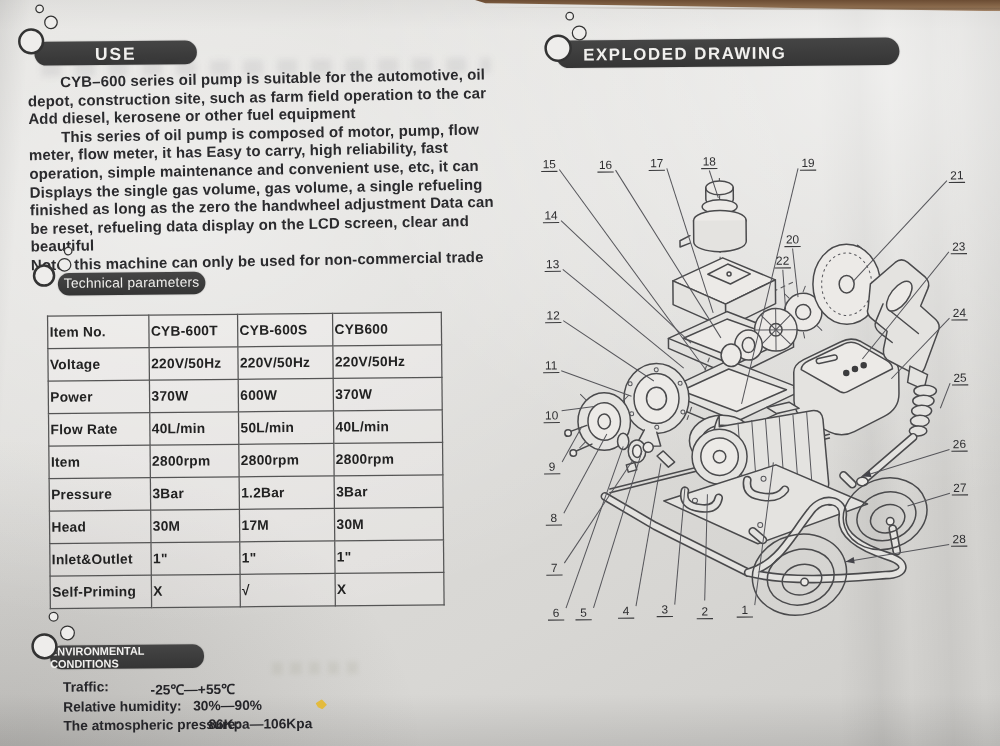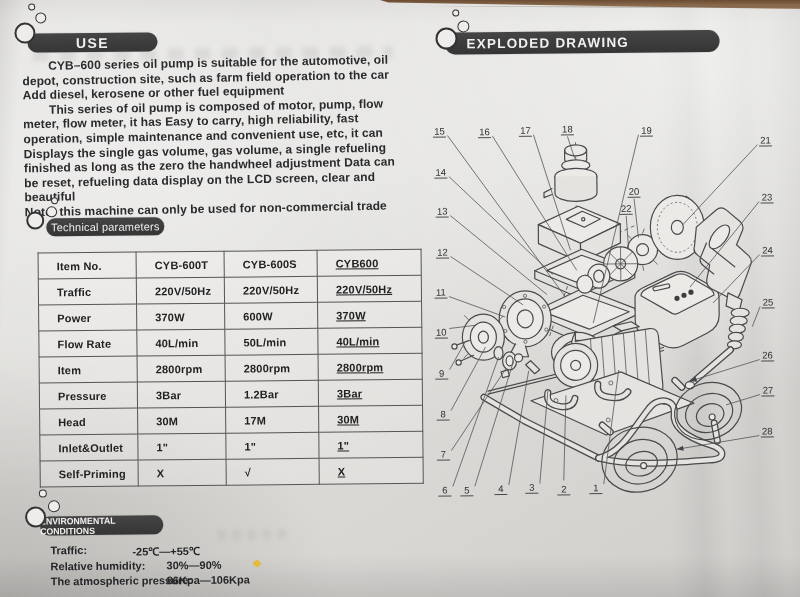--- a/index.html
+++ b/index.html
@@ -65,33 +65,33 @@
     position:absolute;left:215px;top:528px;width:70px;height:10px;opacity:.4;
     background:repeating-linear-gradient(90deg,rgba(120,120,90,.25) 0 9px,transparent 9px 15px);
     filter:blur(2px);
   }
   
   table.params{
     position:absolute;left:38px;top:249px;border-collapse:collapse;
     font-size:11px;font-weight:700;color:#222;letter-spacing:.2px;
   }
   table.params td{
-    border:1.6px solid #555;height:25px;padding:0 0 0 18px;vertical-align:middle;
+    border:1.6px solid #555;height:25px;padding:0 0 0 1px;vertical-align:middle;
     background:rgba(250,249,247,.25);
   }
   table.params td.c0{width:79px;}
   table.params td.c1{width:69px;margin-top:32px;}
   table.params td.c2{width:74px;}
-  table.params td.c3{width:85px;text-decoration:underline;}
+  table.params td.c3{width:85px;}
   
   .env-rows{position:absolute;left:48px;top:541px;width:330px;font-size:11px;font-weight:700;color:#26262a;}
   .env-row{position:relative;height:15.5px;}
   .env-row .val{position:absolute;top:0;font-weight:600;}
-  .env-row:nth-child(1) .val{left:82px;}
-  .env-row:nth-child(2) .val{left:116px;}
+  .env-row:nth-child(1) .val{left:70px;}
+  .env-row:nth-child(2) .val{left:104px;}
   .env-row:nth-child(3) .val{left:116px;text-align:right;}
   .yellow-mark{
     position:absolute;left:250px;top:558px;width:9px;height:8px;background:#e6b92f;
     clip-path:polygon(0 40%,55% 0,100% 55%,60% 100%,20% 80%);opacity:.9;
   }
   
   svg.drawing{position:absolute;left:425px;top:100px;}
   .ln{fill:none;stroke:#4a4a4c;stroke-width:1.2;stroke-linejoin:round;stroke-linecap:round;}
   .fl{fill:#e4e3e0;}
   .flw{fill:#eceae7;}
@@ -137,21 +137,21 @@
 
   <table class="params">
     <tbody id="params-body">
         <tr>
           <td class="c0">Item No.</td>
           <td class="c1">CYB-600T</td>
           <td class="c2">CYB-600S</td>
           <td class="c3">CYB600</td>
         </tr>
         <tr>
-          <td class="c0">Traffic</td>
+          <td class="c0">Voltage</td>
           <td class="c1">220V/50Hz</td>
           <td class="c2">220V/50Hz</td>
           <td class="c3">220V/50Hz</td>
         </tr>
         <tr>
           <td class="c0">Power</td>
           <td class="c1">370W</td>
           <td class="c2">600W</td>
           <td class="c3">370W</td>
         </tr>

